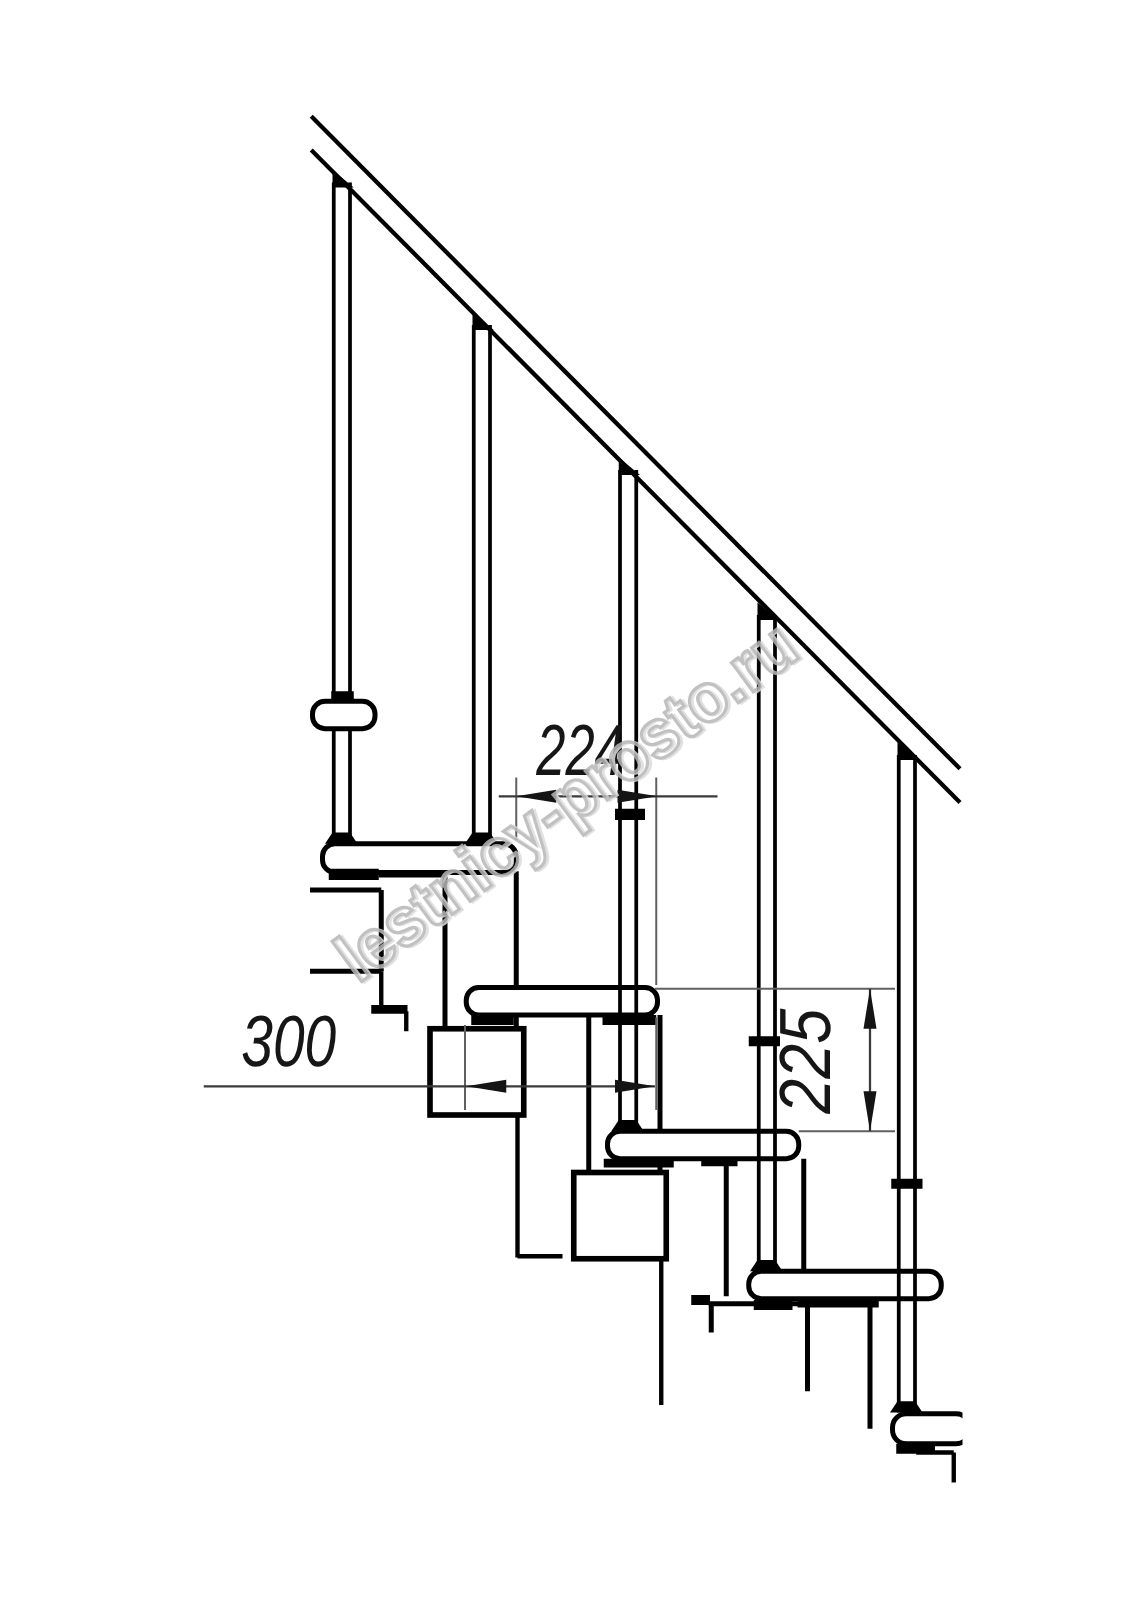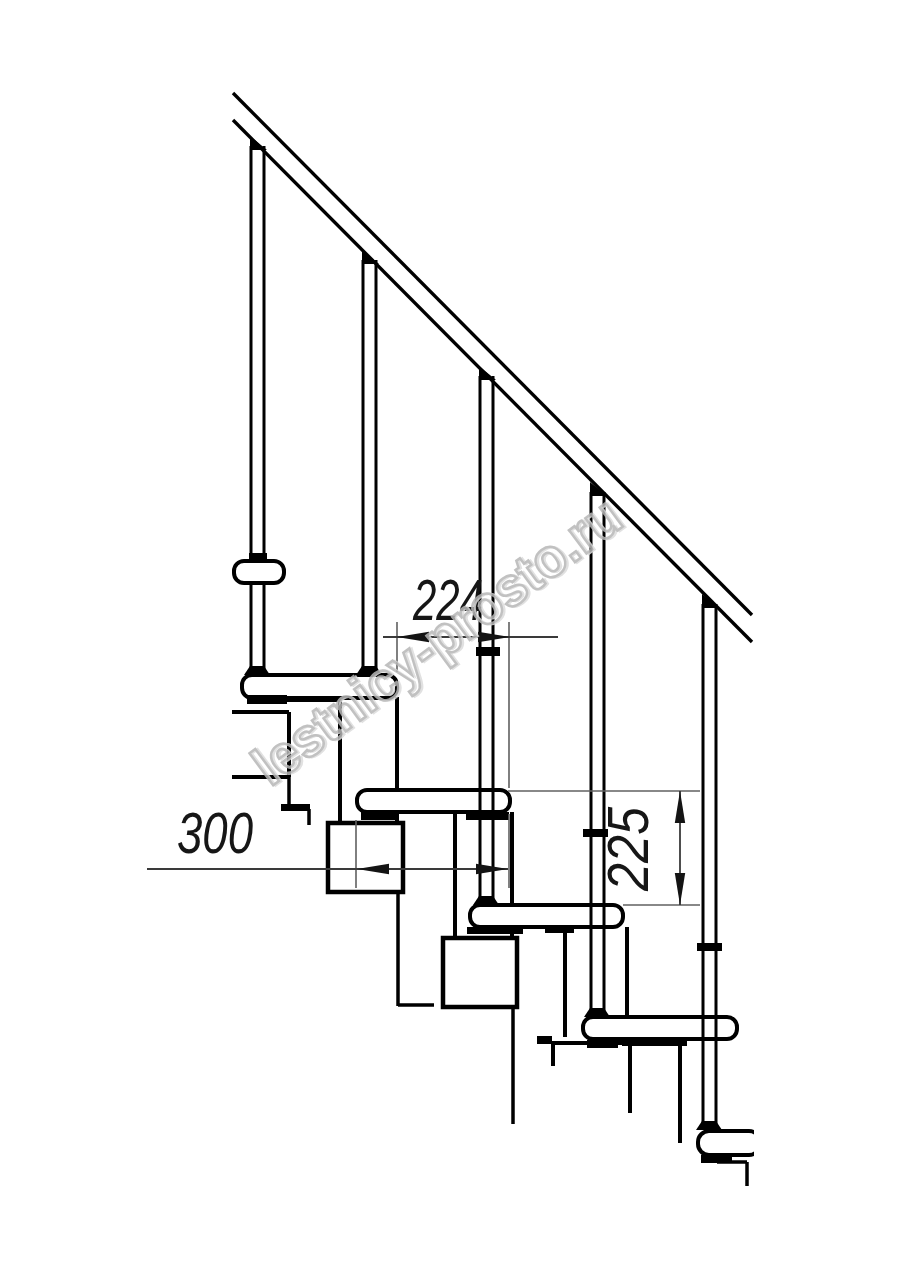--- a/index.html
+++ b/index.html
@@ -1,17 +1,17 @@
 <!DOCTYPE html>
 <html><head>
 <meta charset="utf-8">
 <style>
   html,body{margin:0;padding:0;background:#ffffff;}
   .page{position:relative;width:754px;height:1280px;background:#fff;overflow:hidden;
-        font-family:"Liberation Sans",sans-serif;}
+        font-family:"Liberation Sans",sans-serif;padding-left:16px;}
   svg{display:block;}
 </style>
 </head>
 <body>
 
 <div class="page">
   <svg id="stage" width="914" height="1280" viewBox="0 0 914 1280" xmlns="http://www.w3.org/2000/svg" style="background: rgb(255, 255, 255);">
       <g>
         <line x1="340" y1="697" x2="340" y2="823" stroke="#000000" stroke-width="4" stroke-linecap="butt"></line>
         <line x1="397" y1="697" x2="397" y2="823" stroke="#000000" stroke-width="4" stroke-linecap="butt"></line>

